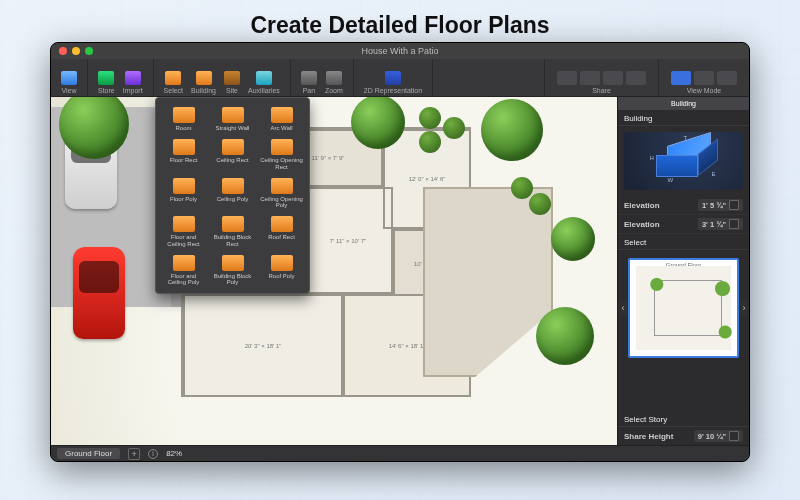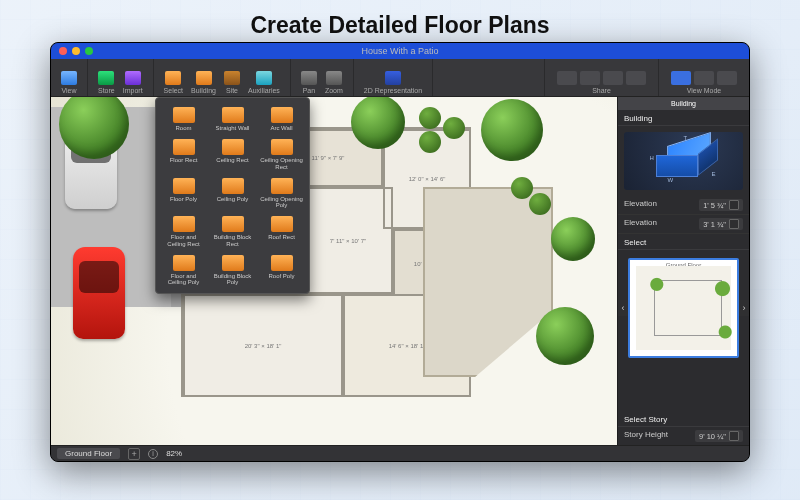--- a/index.html
+++ b/index.html
@@ -20,21 +20,21 @@
   }
 
   
   .win {
     position:absolute; left:50px; top:42px; width:700px; height:420px;
     background:#2b2b2e; border-radius:8px; box-shadow:0 10px 35px rgba(0,0,0,.45);
     display:flex; flex-direction:column; overflow:hidden;
     border:1px solid #000;
   }
   .titlebar {
-    height:16px; background:#1d4ed8; display:flex; align-items:center; padding:0 8px;
+    height:16px; background:#404040; display:flex; align-items:center; padding:0 8px;
     font-size:9px; color:#bbb; flex:none; position:relative;
   }
   .tdots { display:flex; gap:5px; }
   .tdots span { width:8px; height:8px; border-radius:50%; display:block; }
   .td-r{background:#ff5f57;} .td-y{background:#febc2e;} .td-g{background:#28c840;}
   .titlebar .title { position:absolute; left:0; right:0; text-align:center; pointer-events:none; }
 
   
   .toolbar {
     height:38px; background:#38383b; border-bottom:1px solid #222;
@@ -162,22 +162,22 @@
   .cface{position:absolute;}
   .cf-top{ width:46px;height:22px; background:linear-gradient(120deg,#2f86ff,#5aa6ff);
     transform:skewY(-18deg) scaleX(.95); left:12px; top:-2px; border:1px solid #8abaff;}
   .cf-front{ width:42px;height:22px; background:linear-gradient(#1f66d8,#154da8);
     left:2px; top:14px; border:1px solid #4d80d8;}
   .cf-side{ width:20px;height:22px; background:linear-gradient(#1a4aa0,#113571);
     left:44px; top:5px; transform:skewY(-38deg); border:1px solid #3a66b0;}
   .dimlbl{position:absolute; font-size:6px; color:#9fb6d9;}
   .dl-W{left:14px; bottom:-2px;} .dl-H{left:-4px; top:14px;} .dl-T{left:30px; top:-6px;} .dl-E{right:-2px; bottom:4px;}
 
-  .proprow{ display:flex; justify-content:space-between;
-    padding:3px 6px; border-bottom:1px solid #333;}
+  .proprow{ display:flex; align-items:center; justify-content:space-between;
+    padding:3px 6px; border-bottom:1px solid #333;font-weight:bold;}
   .proprow .val{ background:#3b3b3e; padding:1px 4px; border-radius:2px; font-size:7.5px;
     display:flex; align-items:center; gap:3px;}
   .proprow .val::after{ content:""; width:8px;height:8px; border:1px solid #666;border-radius:1px;
     background:#2e2e30;}
   .thumb{
     margin:8px 10px; height:100px; background:#fff; border:2px solid #3c7de0; border-radius:2px;
     position:relative; overflow:hidden;
   }
   .thumb .mini{ position:absolute; inset:6px; background:#f3f1e9;}
   .thumb .mini::before{content:"";position:absolute;left:18px;top:14px;width:66px;height:54px;
@@ -409,21 +409,21 @@
           <div class="cap">Ground Floor</div>
           <div class="mini"></div>
         </div>
         <div class="thumbnav r">›</div>
       </div>
 
       <div class="flex1"></div>
 
       <div class="sectH">Select Story</div>
       <div class="proprow" style="border-bottom:none;">
-        <span>Story Height</span>
+        <span>Share Height</span>
         <span class="val">9' 10 ¼"</span>
       </div>
     </div>
   </div>
 
   <div class="status">
     <div class="tab">Ground Floor</div>
     <div class="plus">+</div>
     <span style="width:10px;height:10px;border:1px solid #888;border-radius:50%;text-align:center;line-height:8px;font-size:7px;">i</span>
     <div class="zoom">82%</div>

